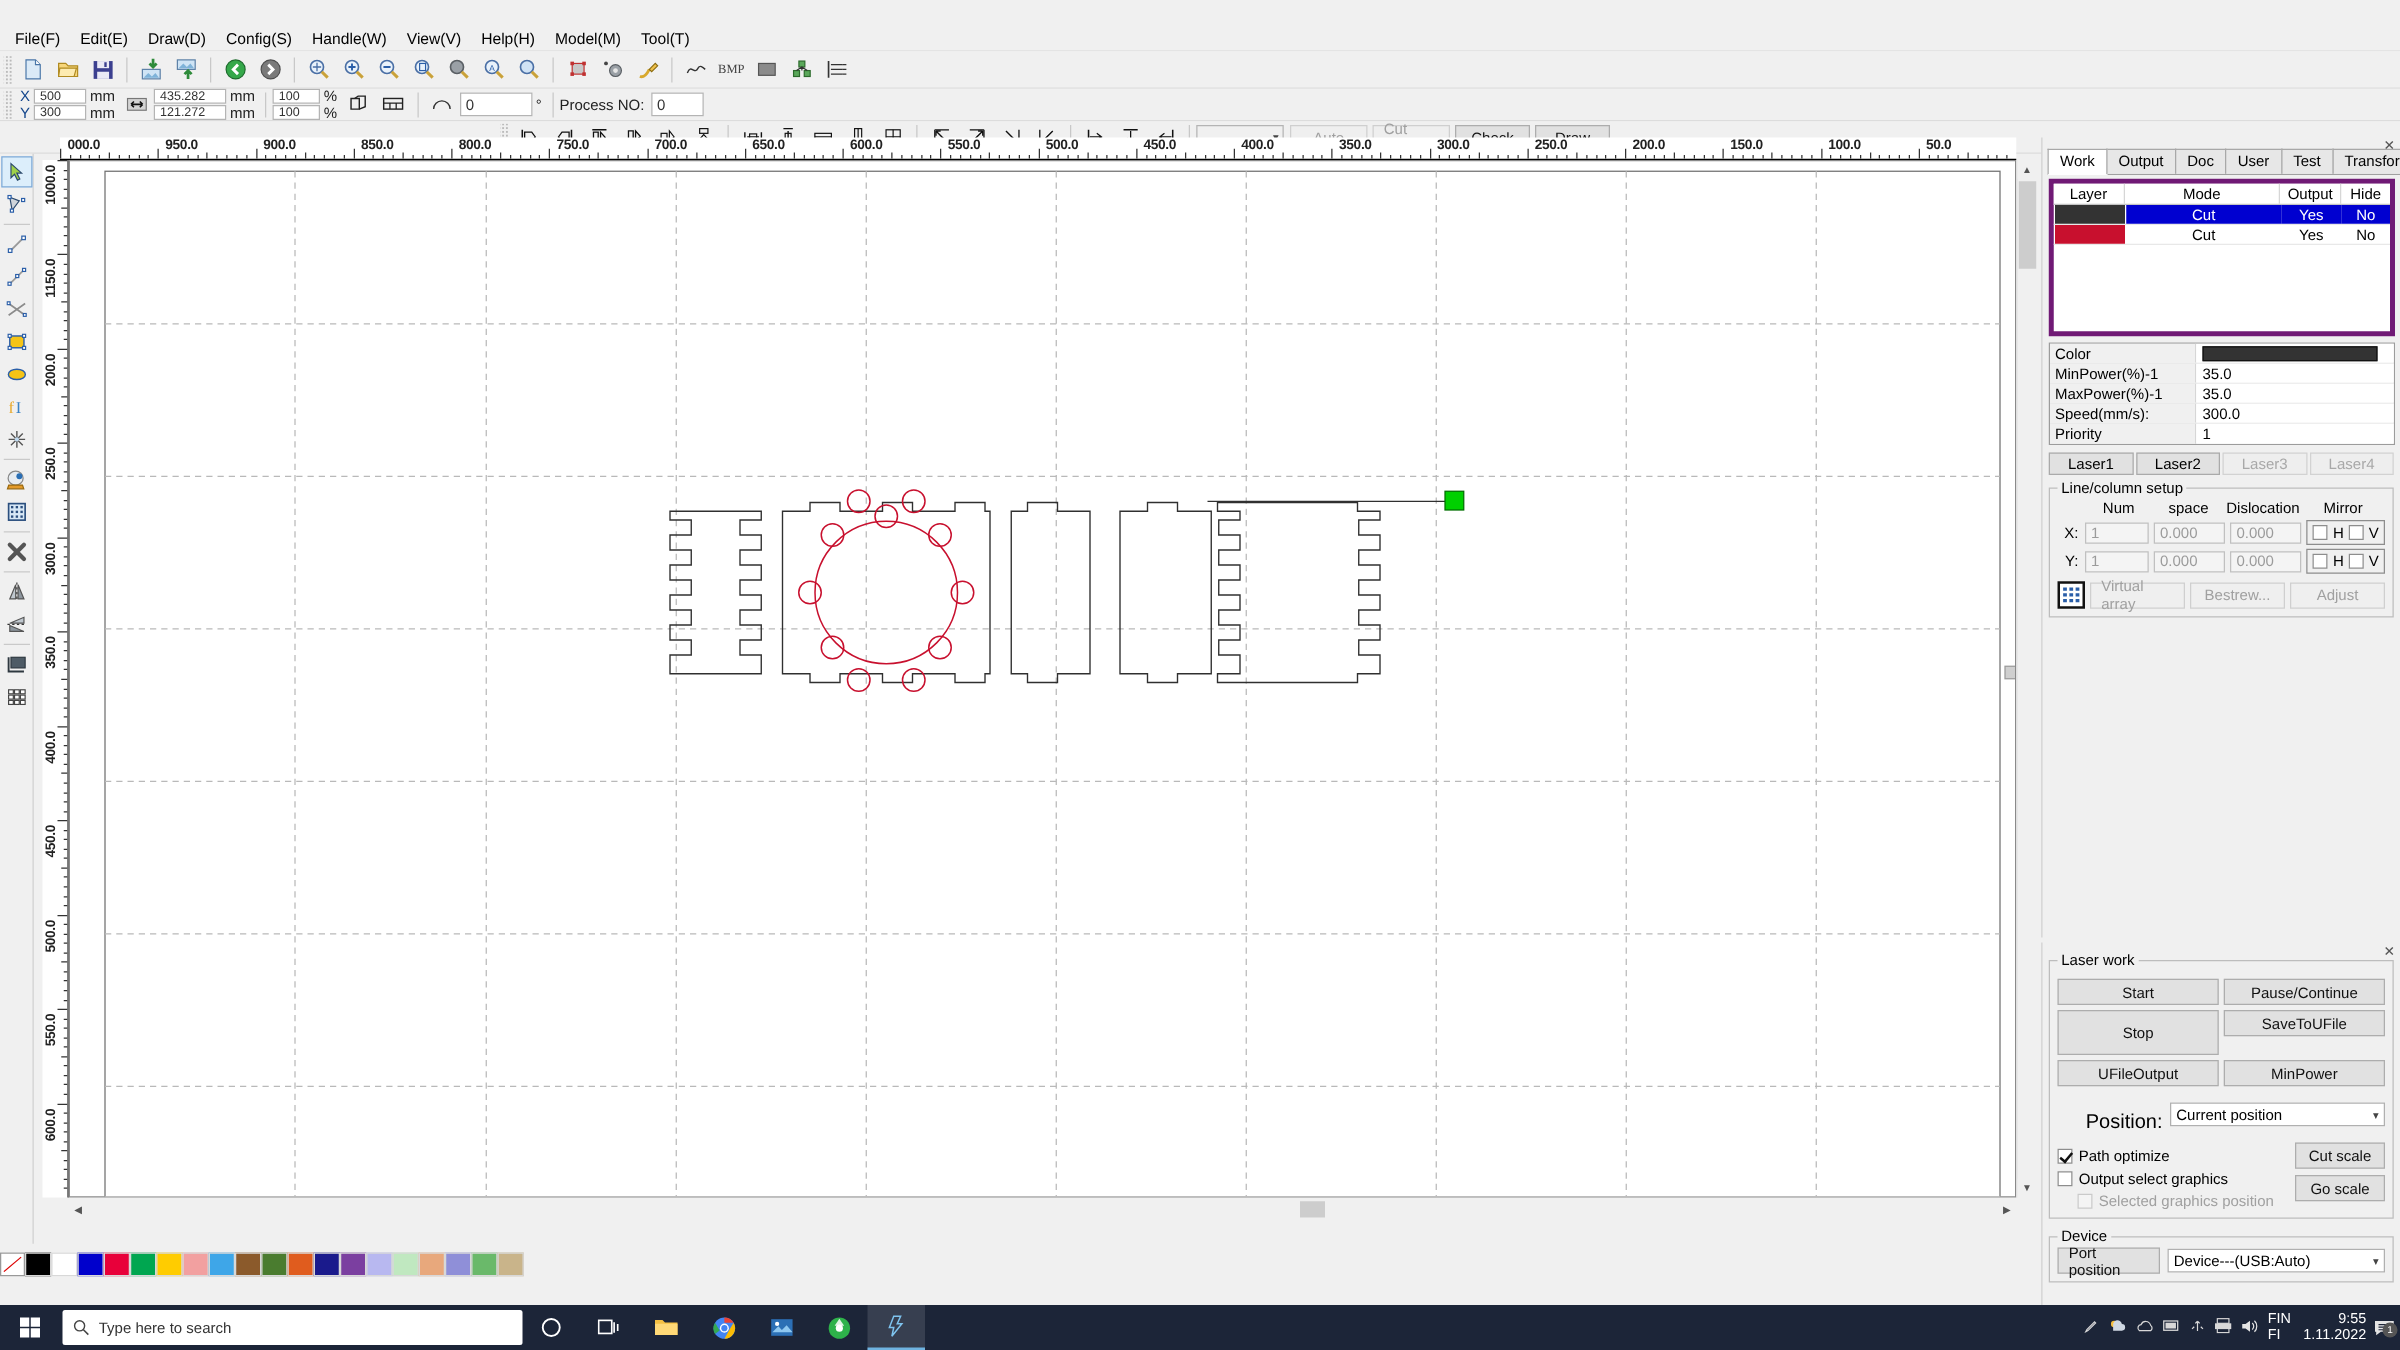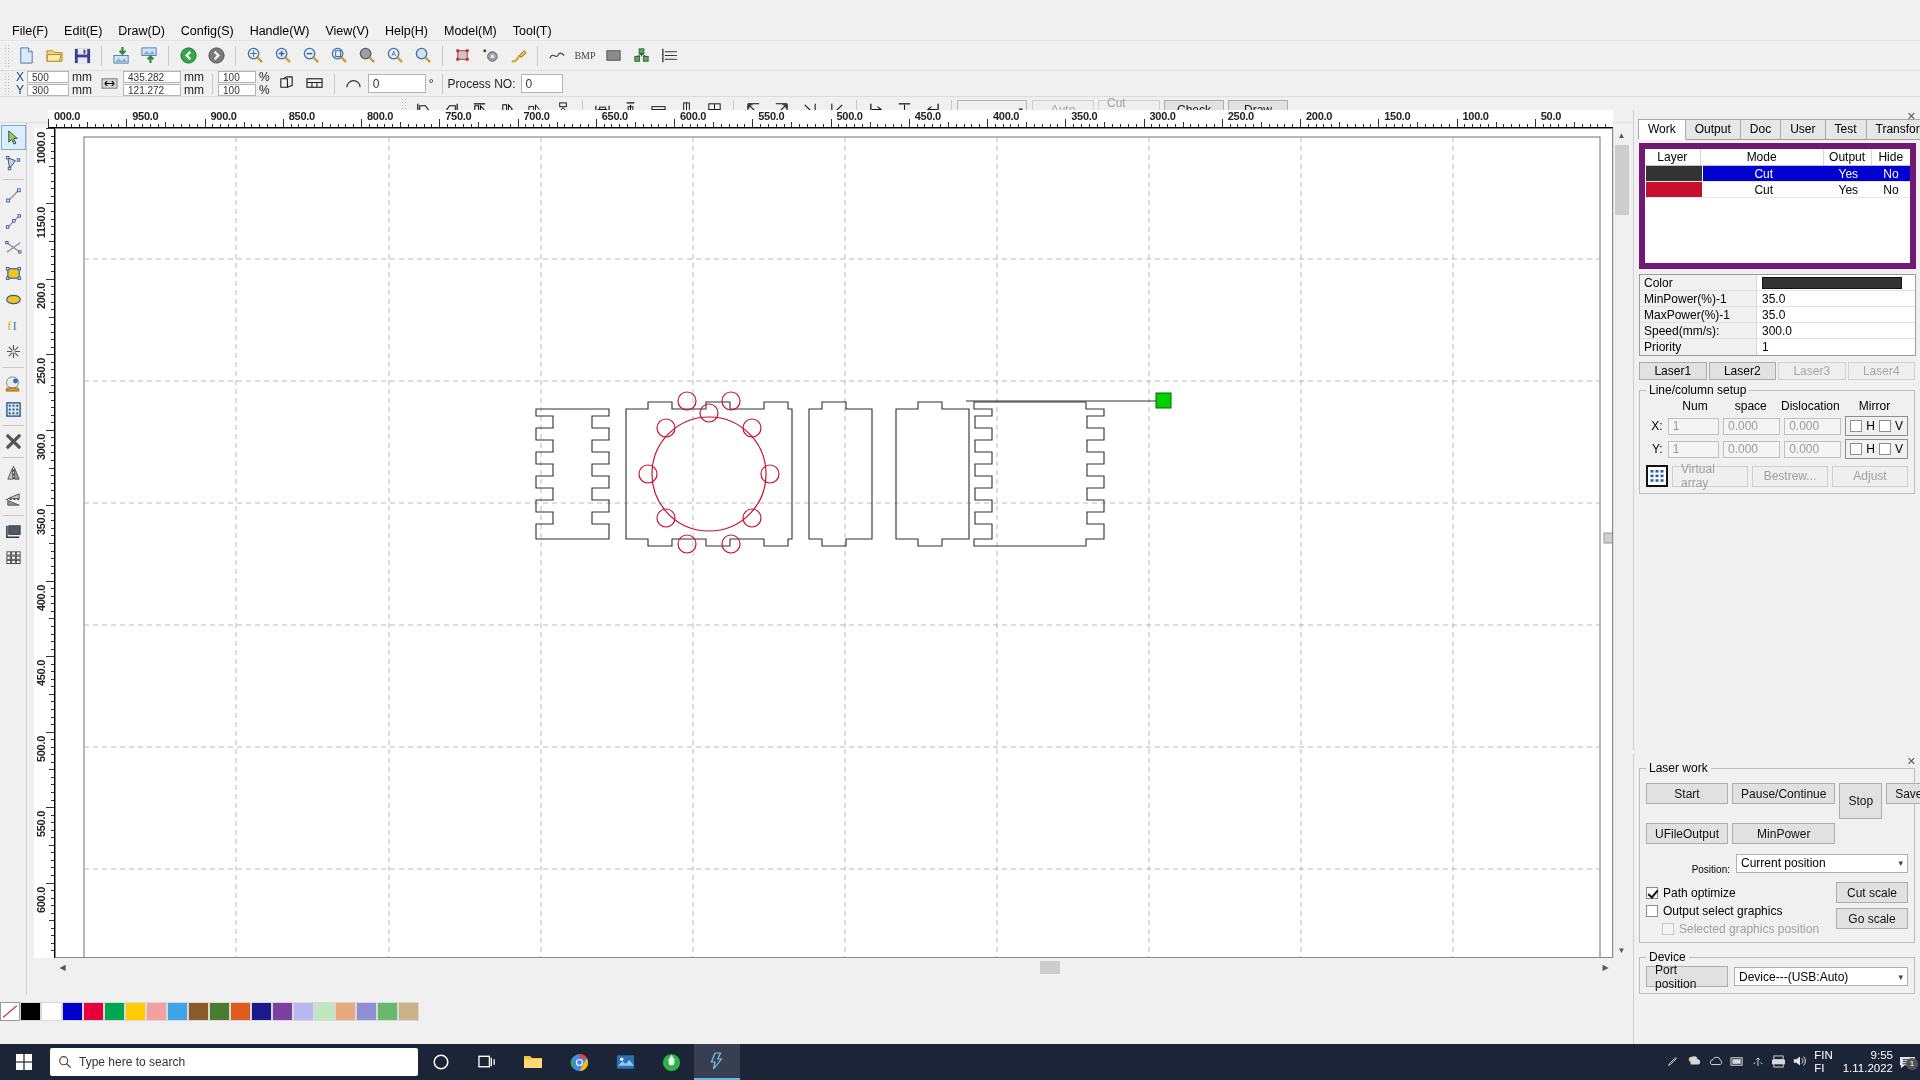--- a/index.html
+++ b/index.html
@@ -137,21 +137,21 @@
     position: absolute; right: 0; top: 110px; width: 287px; height: 640px;
     background: #f0f0f0; border-left: 1px solid #d0d0d0;
   }
   .rp-closer { position: absolute; right: 4px; top: 0px; font-size: 11px; color: #555; }
   .tabs { display: flex; align-items: flex-end; height: 20px; margin: 10px 0 0 4px;
           border-bottom: 1px solid #a0a0a0; }
   .tab { padding: 2px 9px 3px; font-size: 12px; color: #000; background: #e7e7e7;
          border: 1px solid #a8a8a8; border-bottom: none; margin-right: -1px; }
   .tab.active { background: #fff; border-bottom: 1px solid #fff; position: relative; top: 1px; }
 
-  .layer-table { margin: 3px 4px 0 5px; border: 6px solid #701a75; background: #fff;
+  .layer-table { margin: 3px 4px 0 5px; border: 4px solid #701a75; background: #fff;
                  width: 277px; height: 126px; font-size: 12px; }
   .lt-head { display: flex; height: 17px; background: #fff; border-bottom: 1px solid #c4c4c4; }
   .lt-head div { display: flex; align-items: center; justify-content: center;
                  border-right: 1px solid #d6d6d6; height: 100%; }
   .lt-row { display: flex; height: 16px; border-bottom: 1px solid #e8e8e8; }
   .lt-row.sel .c-mode, .lt-row.sel .c-out, .lt-row.sel .c-hide {
     background: #0000d0; color: #fff; }
   .lt-row div { display: flex; align-items: center; justify-content: center; height: 100%; }
   .c-layer { width: 58px; } .c-mode { width: 128px; } .c-out { width: 50px; } .c-hide { width: 40px; }
   .swatch-cell { width: 56px; height: 14px; margin: 1px; }
@@ -183,21 +183,21 @@
                 align-items: center; gap: 4px; }
   .cb { width: 12px; height: 12px; border: 1px solid #8d8d8d; background: #fff; display:inline-block;
         position: relative; }
   .cb.checked:after { content:''; position:absolute; left:3px; top:0px; width:4px; height:8px;
                       border:solid #111; border-width: 0 2px 2px 0; transform: rotate(40deg); }
   .cb.dis { border-color: #cacaca; background: #f4f4f4; }
   .lc-btnrow { display: flex; align-items: center; gap: 4px; margin-top: 6px; }
 
   .rb-panel { position: absolute; right: 0; top: 754px; width: 287px; height: 290px;
               background: #f0f0f0; border-left: 1px solid #d0d0d0; }
-  .btn-grid3 { display: grid; grid-template-columns: 1fr 1fr 1fr 1fr; gap: 4px; margin-top: 6px; }
+  .btn-grid3 { display: grid; grid-template-columns: 1fr 1fr; gap: 4px; margin-top: 6px; }
   .row-inline { display: flex; align-items: center; gap: 6px; margin-top: 7px; }
   .selectbox { height: 19px; border: 1px solid #b0b0b0; background: #fff; font-size: 12px;
                display: flex; align-items: center; justify-content: space-between; padding: 0 4px; }
   .chev { font-size: 9px; color: #444; }
   .cbline { display: flex; align-items: center; gap: 5px; font-size: 12px; margin-top: 4px; }
 
   
   .taskbar { position: absolute; left: 0; bottom: 0; width: 1920px; height: 36px;
              background: #1c2538; display: flex; align-items: center; }
   .tb-start { width: 48px; height: 36px; display:flex; align-items:center; justify-content:center; }
@@ -1317,21 +1317,21 @@
       <div class="btn-grid3">
         <div class="btn" style="height:21px;">Start</div>
         <div class="btn" style="height:21px;">Pause/Continue</div>
         <div class="btn" style="height:36px;">Stop</div>
         <div class="btn" style="height:21px;">SaveToUFile</div>
         <div class="btn" style="height:21px;">UFileOutput</div>
         <div class="btn" style="height:21px;">MinPower</div>
       </div>
 
       <div class="row-inline" style="justify-content:flex-end;">
-        <span style="font-size:10px;margin-top:13px;">Position:</span>
+        <span style="font-size:16px;margin-top:13px;">Position:</span>
         <div class="selectbox" style="width:172px;">
           <span>Current position</span>
           <span class="chev">▾</span>
         </div>
       </div>
 
       <div style="display:flex;justify-content:space-between;align-items:flex-start;margin-top:7px;">
         <div>
           <div class="cbline">
             <span class="cb checked"></span>

